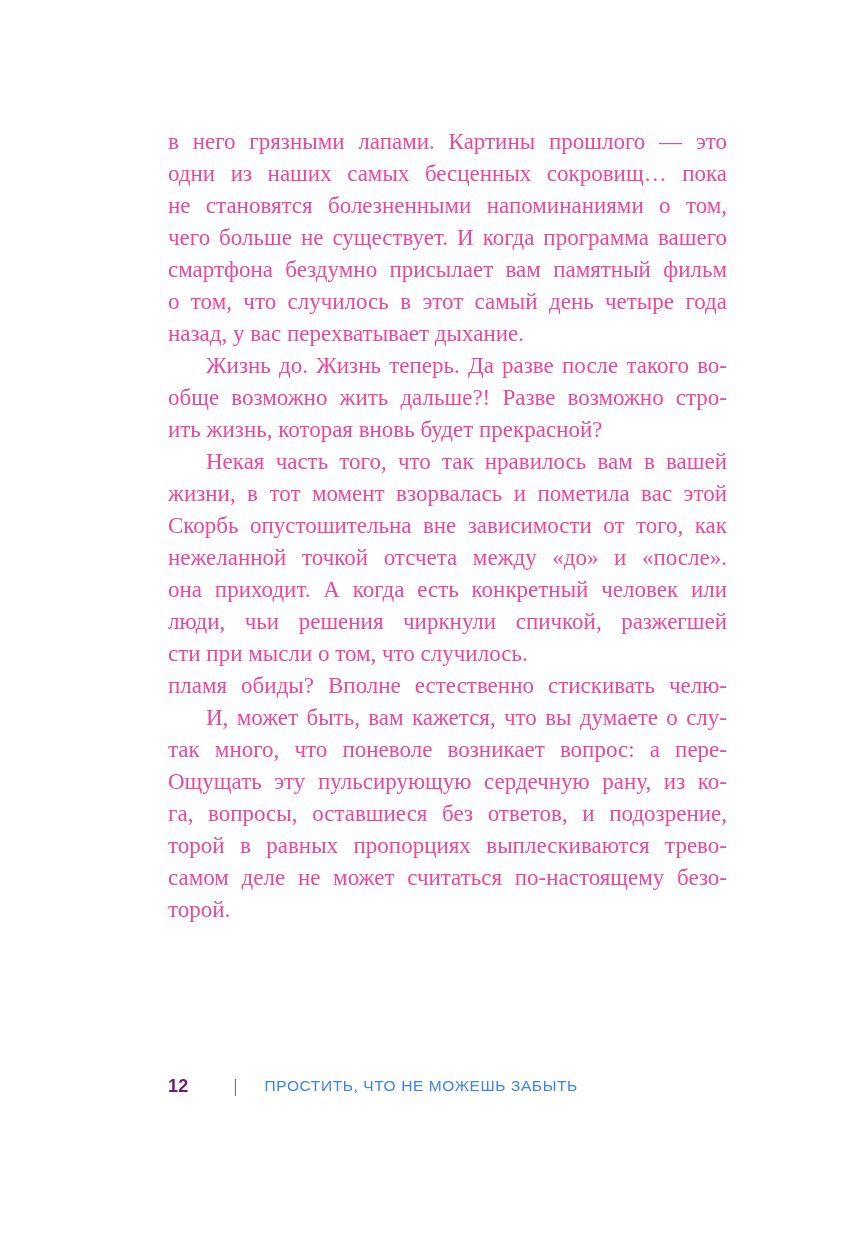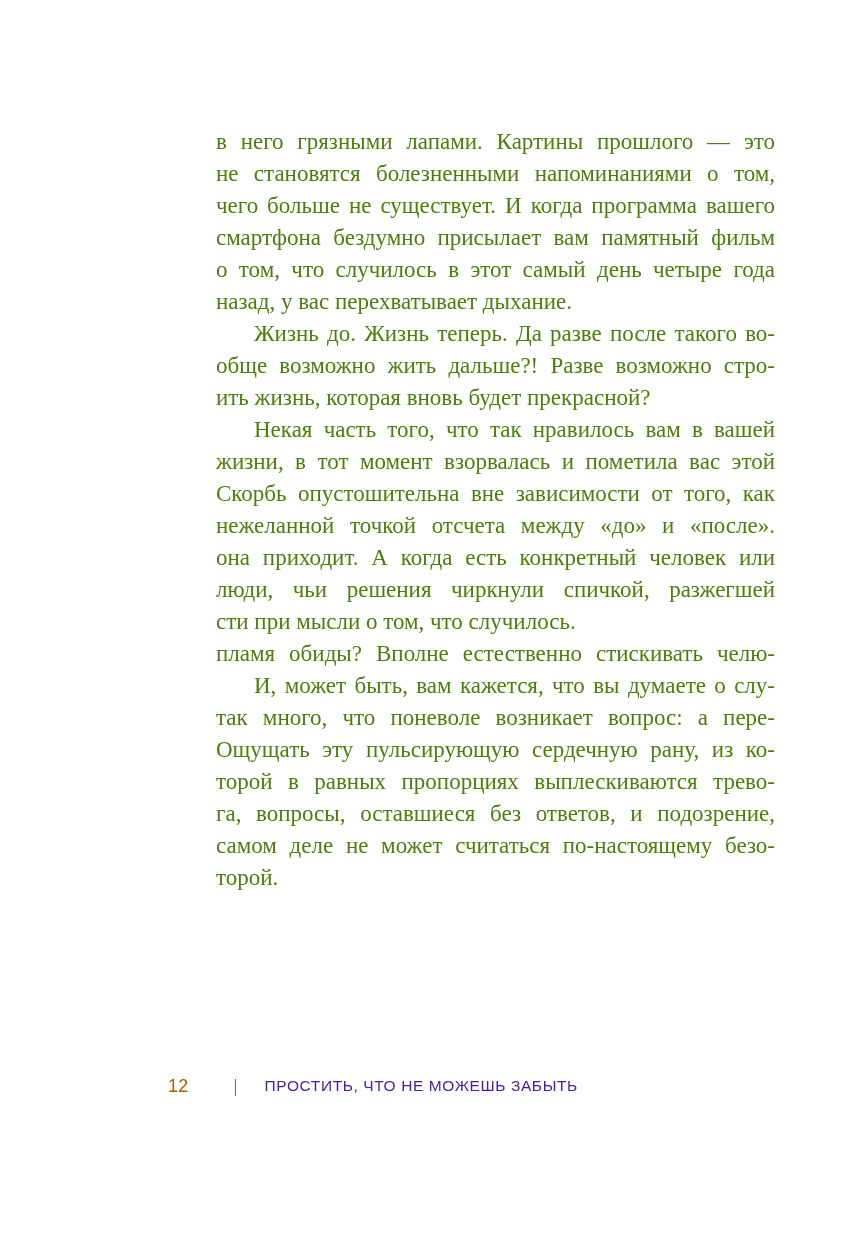--- a/index.html
+++ b/index.html
@@ -13,24 +13,23 @@
     height: 1240px;
     background: #ffffff;
     overflow: hidden;
     font-family: "Liberation Serif", "DejaVu Serif", serif;
   }
   .text-block {
     position: absolute;
     left: 168px;
     top: 126px;
     width: 559px;
-    color: #4d7c0f;
+    color: #ec4899;
     font-size: 23px;
     line-height: 32px;
-    margin-left: 48px;
   }
   .para { margin: 0; }
   .line {
     height: 32px;
     text-align: justify;
     text-align-last: justify;
     -moz-text-align-last: justify;
     white-space: normal;
   }
   .line.last {
@@ -45,48 +44,49 @@
     left: 168px;
     top: 1072px;
     width: 559px;
     height: 28px;
     display: flex;
     align-items: center;
     font-family: "Liberation Sans", "DejaVu Sans", sans-serif;
   }
   .pnum {
     font-size: 18px;
-    font-weight: 400;
-    color: #a16207;
+    font-weight: 700;
+    color: #701a75;
     letter-spacing: 0.3px;
   }
   .sep {
     margin-left: 44px;
     font-size: 19px;
     font-weight: 300;
     color: #6f6f6f;
     transform: scaleX(0.7);
   }
   .rtitle {
     margin-left: 27px;
     font-size: 15.5px;
     font-weight: 400;
-    color: #4c1d95;
+    color: #3b82f6;
     letter-spacing: 0.6px;
   }
 </style>
 </head>
 <body>
 
 <div class="page">
 
   <main class="text-block">
 
     <div class="para">
       <div class="line">в него грязными лапами. Картины прошлого — это</div>
+      <div class="line">одни из наших самых бесценных сокровищ… пока</div>
       <div class="line">не становятся болезненными напоминаниями о том,</div>
       <div class="line">чего больше не существует. И когда программа вашего</div>
       <div class="line">смартфона бездумно присылает вам памятный фильм</div>
       <div class="line">о том, что случилось в этот самый день четыре года</div>
       <div class="line last">назад, у вас перехватывает дыхание.</div>
     </div>
 
     <div class="para">
       <div class="line ind">Жизнь до. Жизнь теперь. Да разве после такого во-</div>
       <div class="line">обще возможно жить дальше?! Разве возможно стро-</div>
@@ -101,22 +101,22 @@
       <div class="line">она приходит. А когда есть конкретный человек или</div>
       <div class="line">люди, чьи решения чиркнули спичкой, разжегшей</div>
       <div class="line last">сти при мысли о том, что случилось.</div>
       <div class="line">пламя обиды? Вполне естественно стискивать челю-</div>
     </div>
 
     <div class="para">
       <div class="line ind">И, может быть, вам кажется, что вы думаете о слу-</div>
       <div class="line">так много, что поневоле возникает вопрос: а пере-</div>
       <div class="line">Ощущать эту пульсирующую сердечную рану, из ко-</div>
+      <div class="line">га, вопросы, оставшиеся без ответов, и подозрение,</div>
       <div class="line">торой в равных пропорциях выплескиваются трево-</div>
-      <div class="line">га, вопросы, оставшиеся без ответов, и подозрение,</div>
       <div class="line">самом деле не может считаться по-настоящему безо-</div>
       <div class="line last">торой.</div>
     </div>
 
   </main>
 
   <footer class="footer">
     <span class="pnum">12</span>
     <span class="sep">|</span>
     <span class="rtitle">ПРОСТИТЬ, ЧТО НЕ МОЖЕШЬ ЗАБЫТЬ</span>

